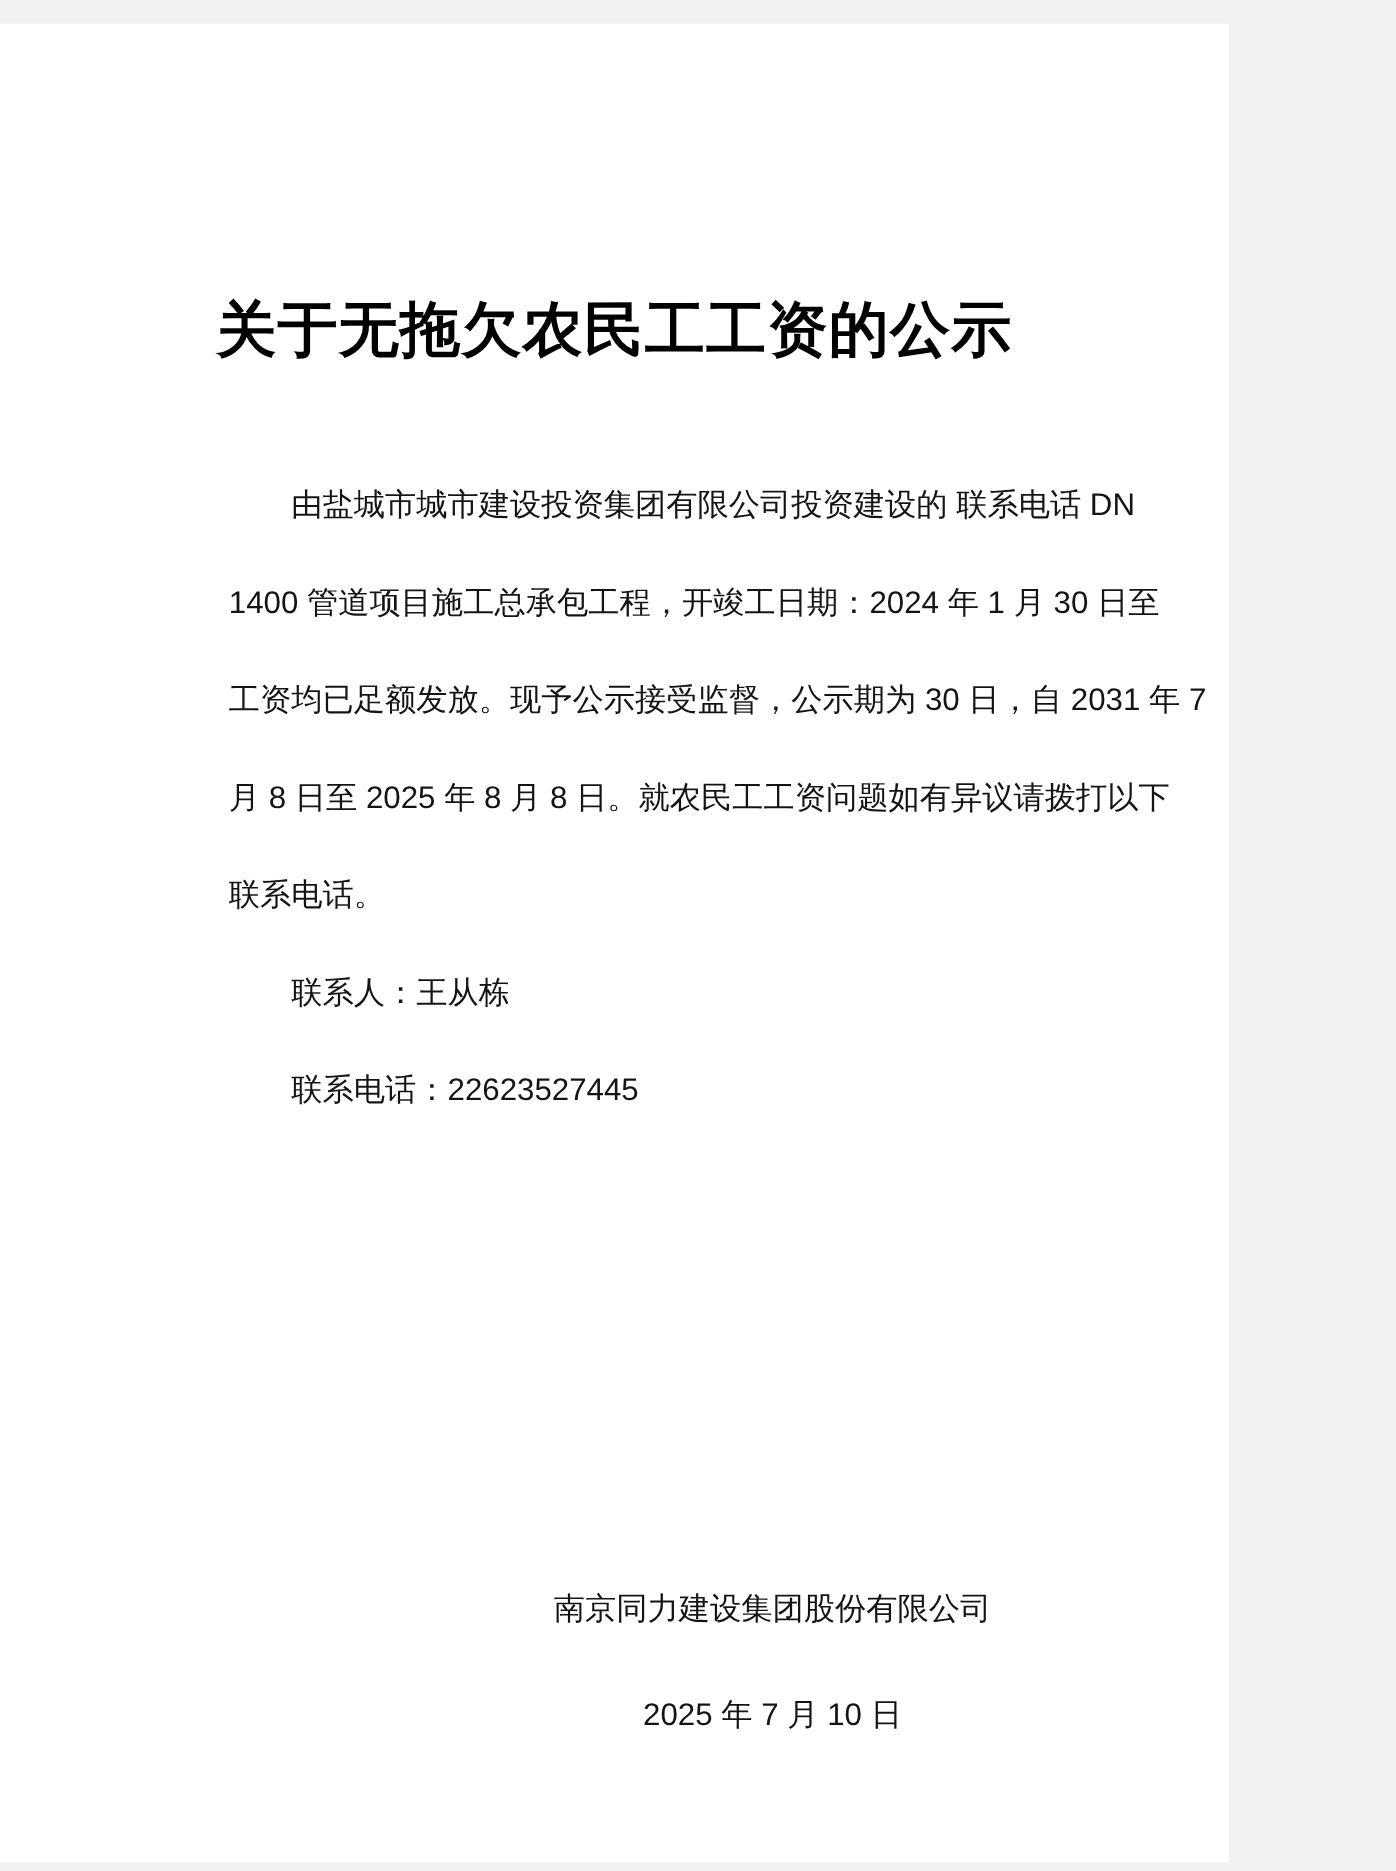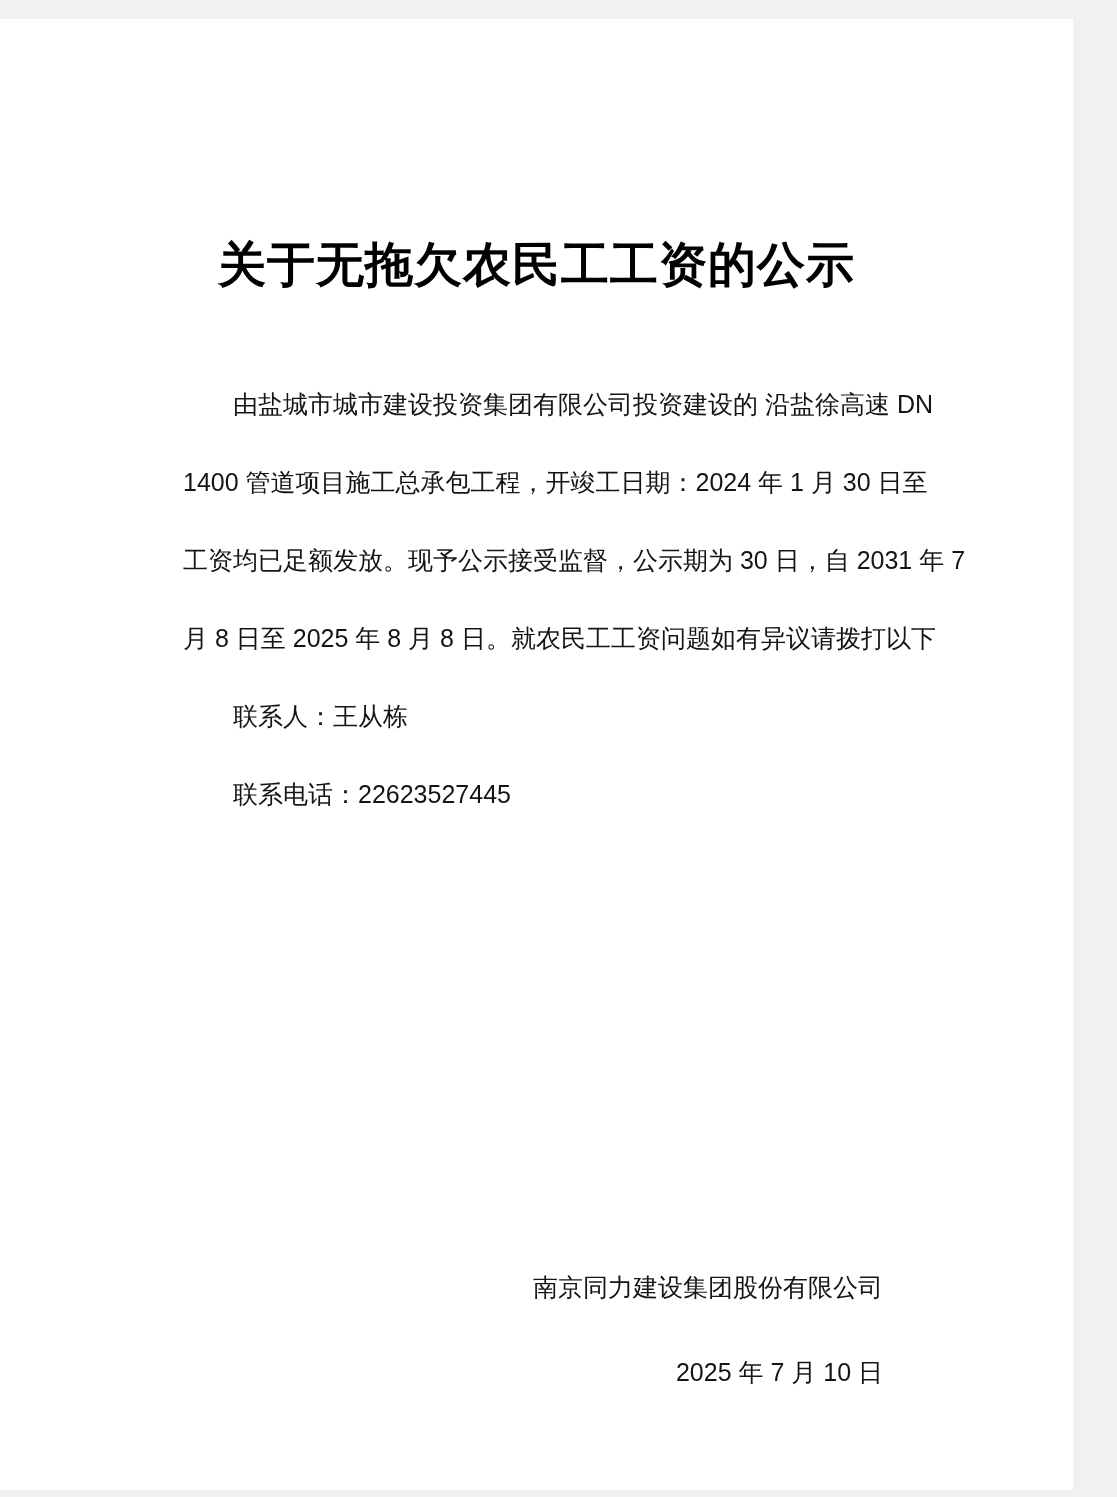--- a/index.html
+++ b/index.html
@@ -14,21 +14,21 @@
   .viewport {
     position: relative;
     width: 1117px;
     height: 1497px;
     background: #eff1f3;
   }
   .page {
     position: absolute;
     left: 0;
     top: 19px;
-    width: 1073px;
+    width: 983px;
     height: 1471px;
     background: #ffffff;
   }
   .doc-title {
     position: absolute;
     top: 211px;
     left: 0;
     width: 100%;
     margin: 0;
     text-align: center;
@@ -54,21 +54,21 @@
     white-space: nowrap;
     text-align: left;
   }
   .doc-body p.indent {
     text-indent: 50px;
   }
   .signature {
     position: absolute;
     top: 1242px;
     right: 190px;
-    text-align: right;
+    text-align: center;
     color: #141414;
     font-size: 25px;
     white-space: nowrap;
   }
   .signature p {
     margin: 0;
     line-height: 52px;
   }
   .signature .sig-date {
     margin-top: 33px;
@@ -76,24 +76,25 @@
 </style>
 </head>
 <body>
 
 <div class="viewport">
   <div class="page">
 
     <h1 class="doc-title">关于无拖欠农民工工资的公示</h1>
 
     <div class="doc-body">
-      <p class="indent">由盐城市城市建设投资集团有限公司投资建设的 沿盐徐高速 DN</p>
+      <p class="indent">由盐城市城市建设投资集团有限公司投资建设的 联系电话 DN</p>
       <p>1400 管道项目施工总承包工程，开竣工日期：2024 年 1 月 30 日至</p>
       <p>工资均已足额发放。现予公示接受监督，公示期为 30 日，自 2031 年 7</p>
       <p>月 8 日至 2025 年 8 月 8 日。就农民工工资问题如有异议请拨打以下</p>
+      <p>联系电话。</p>
       <p class="indent">联系人：王从栋</p>
       <p class="indent">联系电话：22623527445</p>
     </div>
 
     <div class="signature">
       <p class="sig-company">南京同力建设集团股份有限公司</p>
       <p class="sig-date">2025 年 7 月 10 日</p>
     </div>
 
   </div>

